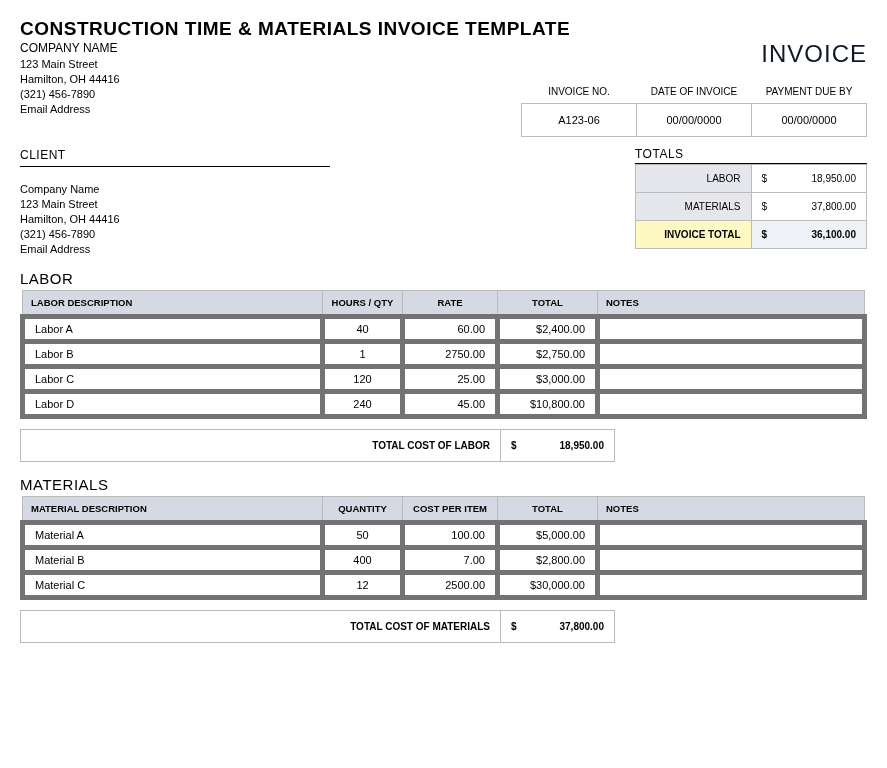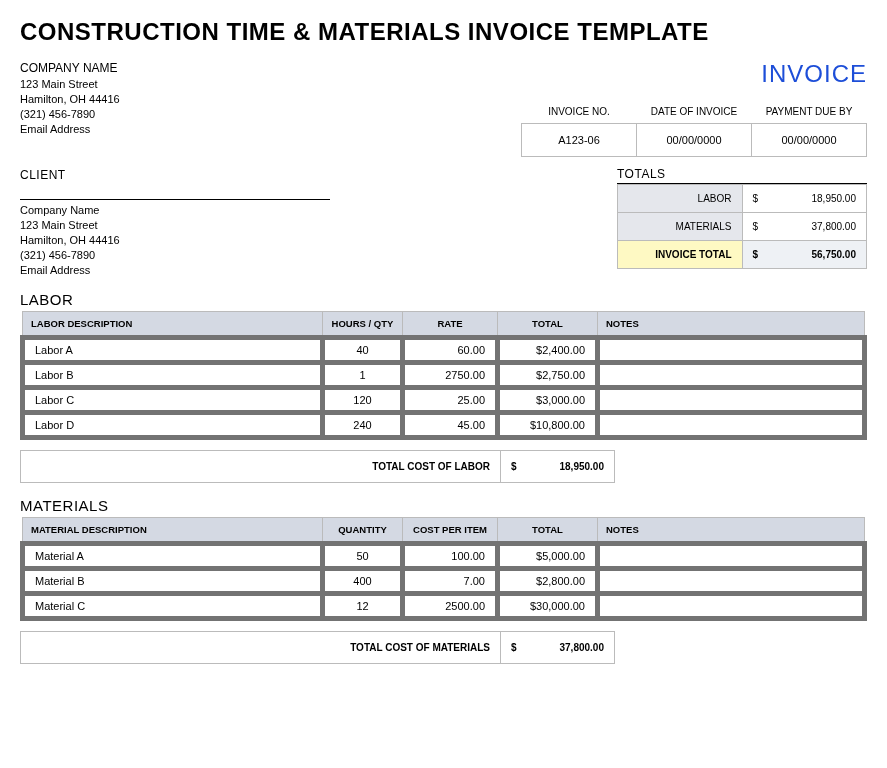--- a/index.html
+++ b/index.html
@@ -6,35 +6,34 @@
   body {
     font-family: Arial, Helvetica, sans-serif;
     font-size: 11px;
     color: #000;
     margin: 0;
     padding: 18px 20px;
     width: 887px;
     background: #fff;
   }
   .page-title {
-    font-size: 24px;
+    font-size: 19px;
     font-weight: bold;
     letter-spacing: 0.5px;
-    margin-bottom: 14px;
   }
   .top-row {
     display: flex;
     justify-content: space-between;
     align-items: flex-start;
   }
   .company-block { line-height: 1.35; }
   .company-name { font-size: 12px; margin-bottom: 1px; }
   .invoice-label {
     font-size: 24px;
-    color: #1d4ed8;
+    color: #0f172a;
     letter-spacing: 1px;
     text-align: right;
   }
   .meta-row {
     display: flex;
     justify-content: flex-end;
     margin-top: 14px;
   }
   .meta-table {
     border-collapse: collapse;
@@ -54,26 +53,26 @@
   .client-row {
     display: flex;
     justify-content: space-between;
     margin-top: 10px;
     align-items: flex-start;
   }
   .client-block { line-height: 1.35; }
   .client-heading {
     font-size: 12px;
     border-bottom: 1px solid #000;
-    padding-bottom: 16px;
-    margin-bottom: 3px;
+    padding-bottom: 3px;
+    margin-bottom: 15px;
     width: 310px;
     letter-spacing: 0.5px;
   }
-  .totals-block { width: 250px; }
+  .totals-block { width: 232px; }
   .totals-heading {
     font-size: 12px;
     border-bottom: 1px solid #000;
     padding-bottom: 2px;
     margin-bottom: 0;
     letter-spacing: 0.5px;
   }
   .totals-table {
     border-collapse: collapse;
     width: 100%;
@@ -195,21 +194,21 @@
         <td class="amt">18,950.00</td>
       </tr>
       <tr>
         <td class="lbl">MATERIALS</td>
         <td class="cur">$</td>
         <td class="amt">37,800.00</td>
       </tr>
       <tr class="total-row">
         <td class="lbl">INVOICE TOTAL</td>
         <td class="cur">$</td>
-        <td class="amt">56,750.00</td>
+        <td class="amt">36,100.00</td>
       </tr>
     </tbody>
       </table>
   </div>
 </div>
 
 <div class="section-title">LABOR</div>
 <table class="item-table">
   <thead>
     <tr>

